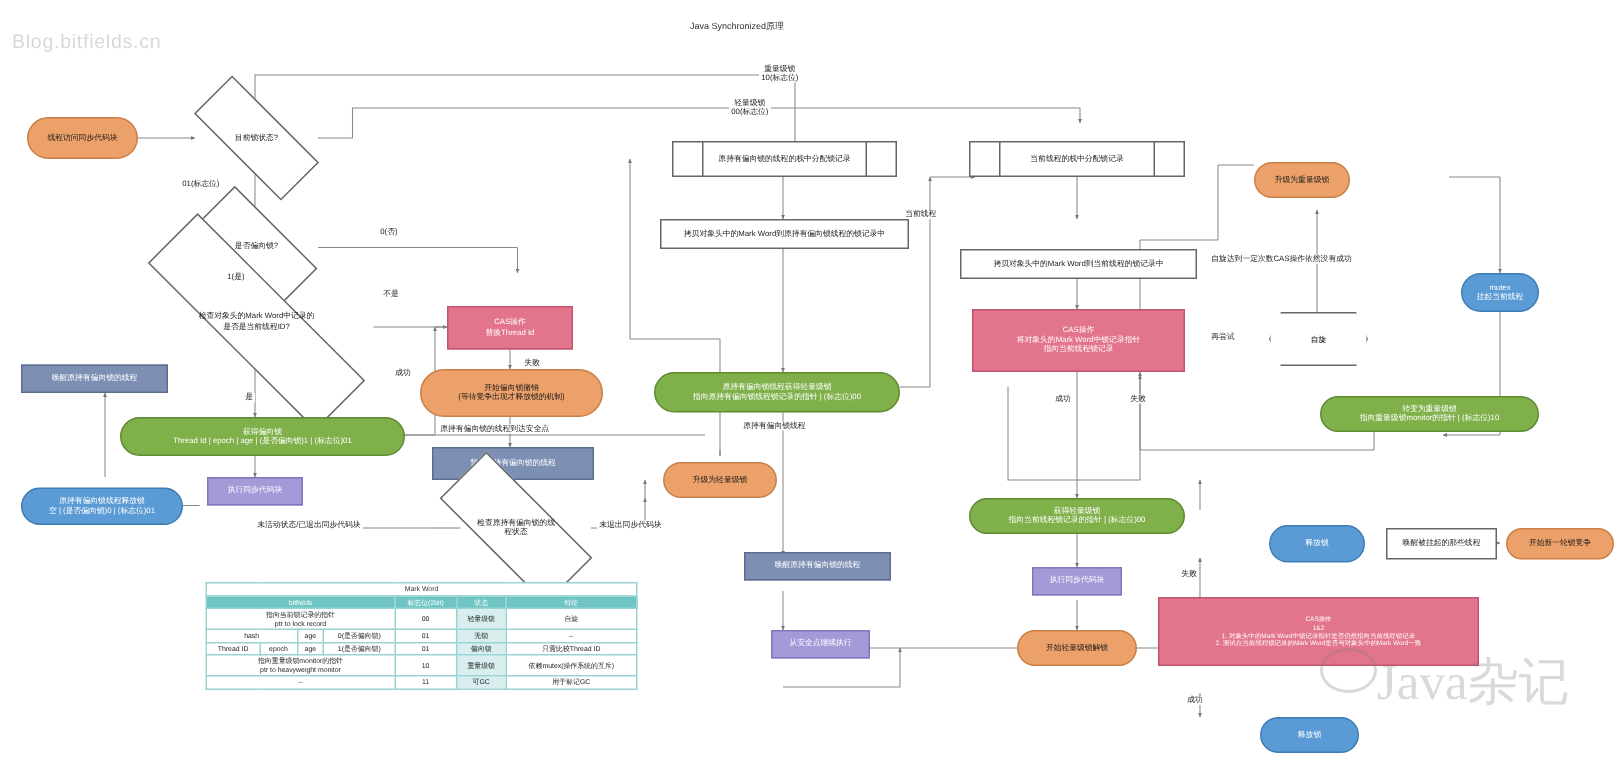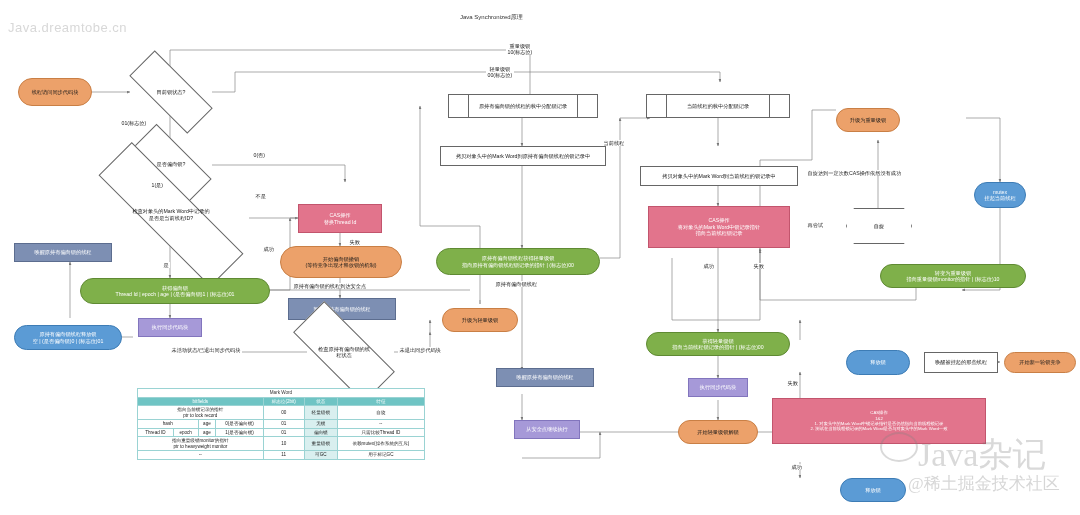--- a/index.html
+++ b/index.html
@@ -40,21 +40,21 @@
        font-family:"Liberation Serif",serif;}
   .wm3{position:absolute;font-size:17px;color:rgba(120,120,120,0.30);
        font-family:"Liberation Serif",serif;}
   .wmcircle{position:absolute;border:2.2px solid rgba(130,130,130,0.30);border-radius:50%;}
 </style>
 </head>
 <body>
 
 <div id="stage">
 
-  <div class="wm1">Java.dreamtobe.cn</div>
+  <div class="wm1">Blog.bitfields.cn</div>
   <div class="title" style="left:460px;top:13px;">Java Synchronized原理</div>
 
   <svg class="edges">
     <defs>
       <marker id="ah" markerWidth="5" markerHeight="5" refX="4.2" refY="2" orient="auto">
         <path d="M0,0 L4.4,2 L0,4 z" fill="#777"></path>
       </marker>
     </defs>
     <g stroke="#888" stroke-width="0.7" fill="none" marker-end="url(#ah)">
       <path d="M92,92 L130,92"></path>
@@ -297,15 +297,14 @@
         <td colspan="4">--</td>
         <td>11</td>
         <td class="mint">可GC</td>
         <td colspan="2">用于标记GC</td>
       </tr>
     </tbody>
   </table>
 
   <div class="wmcircle" style="left:880px;top:432px;width:34px;height:26px;"></div>
   <div class="wm2" style="left:918px;top:432px;">Java杂记</div>
-  <div class="wm3" style="left:908px;top:472px;">@稀土掘金技术社区</div>
 
 </div>
 
 </body></html>

